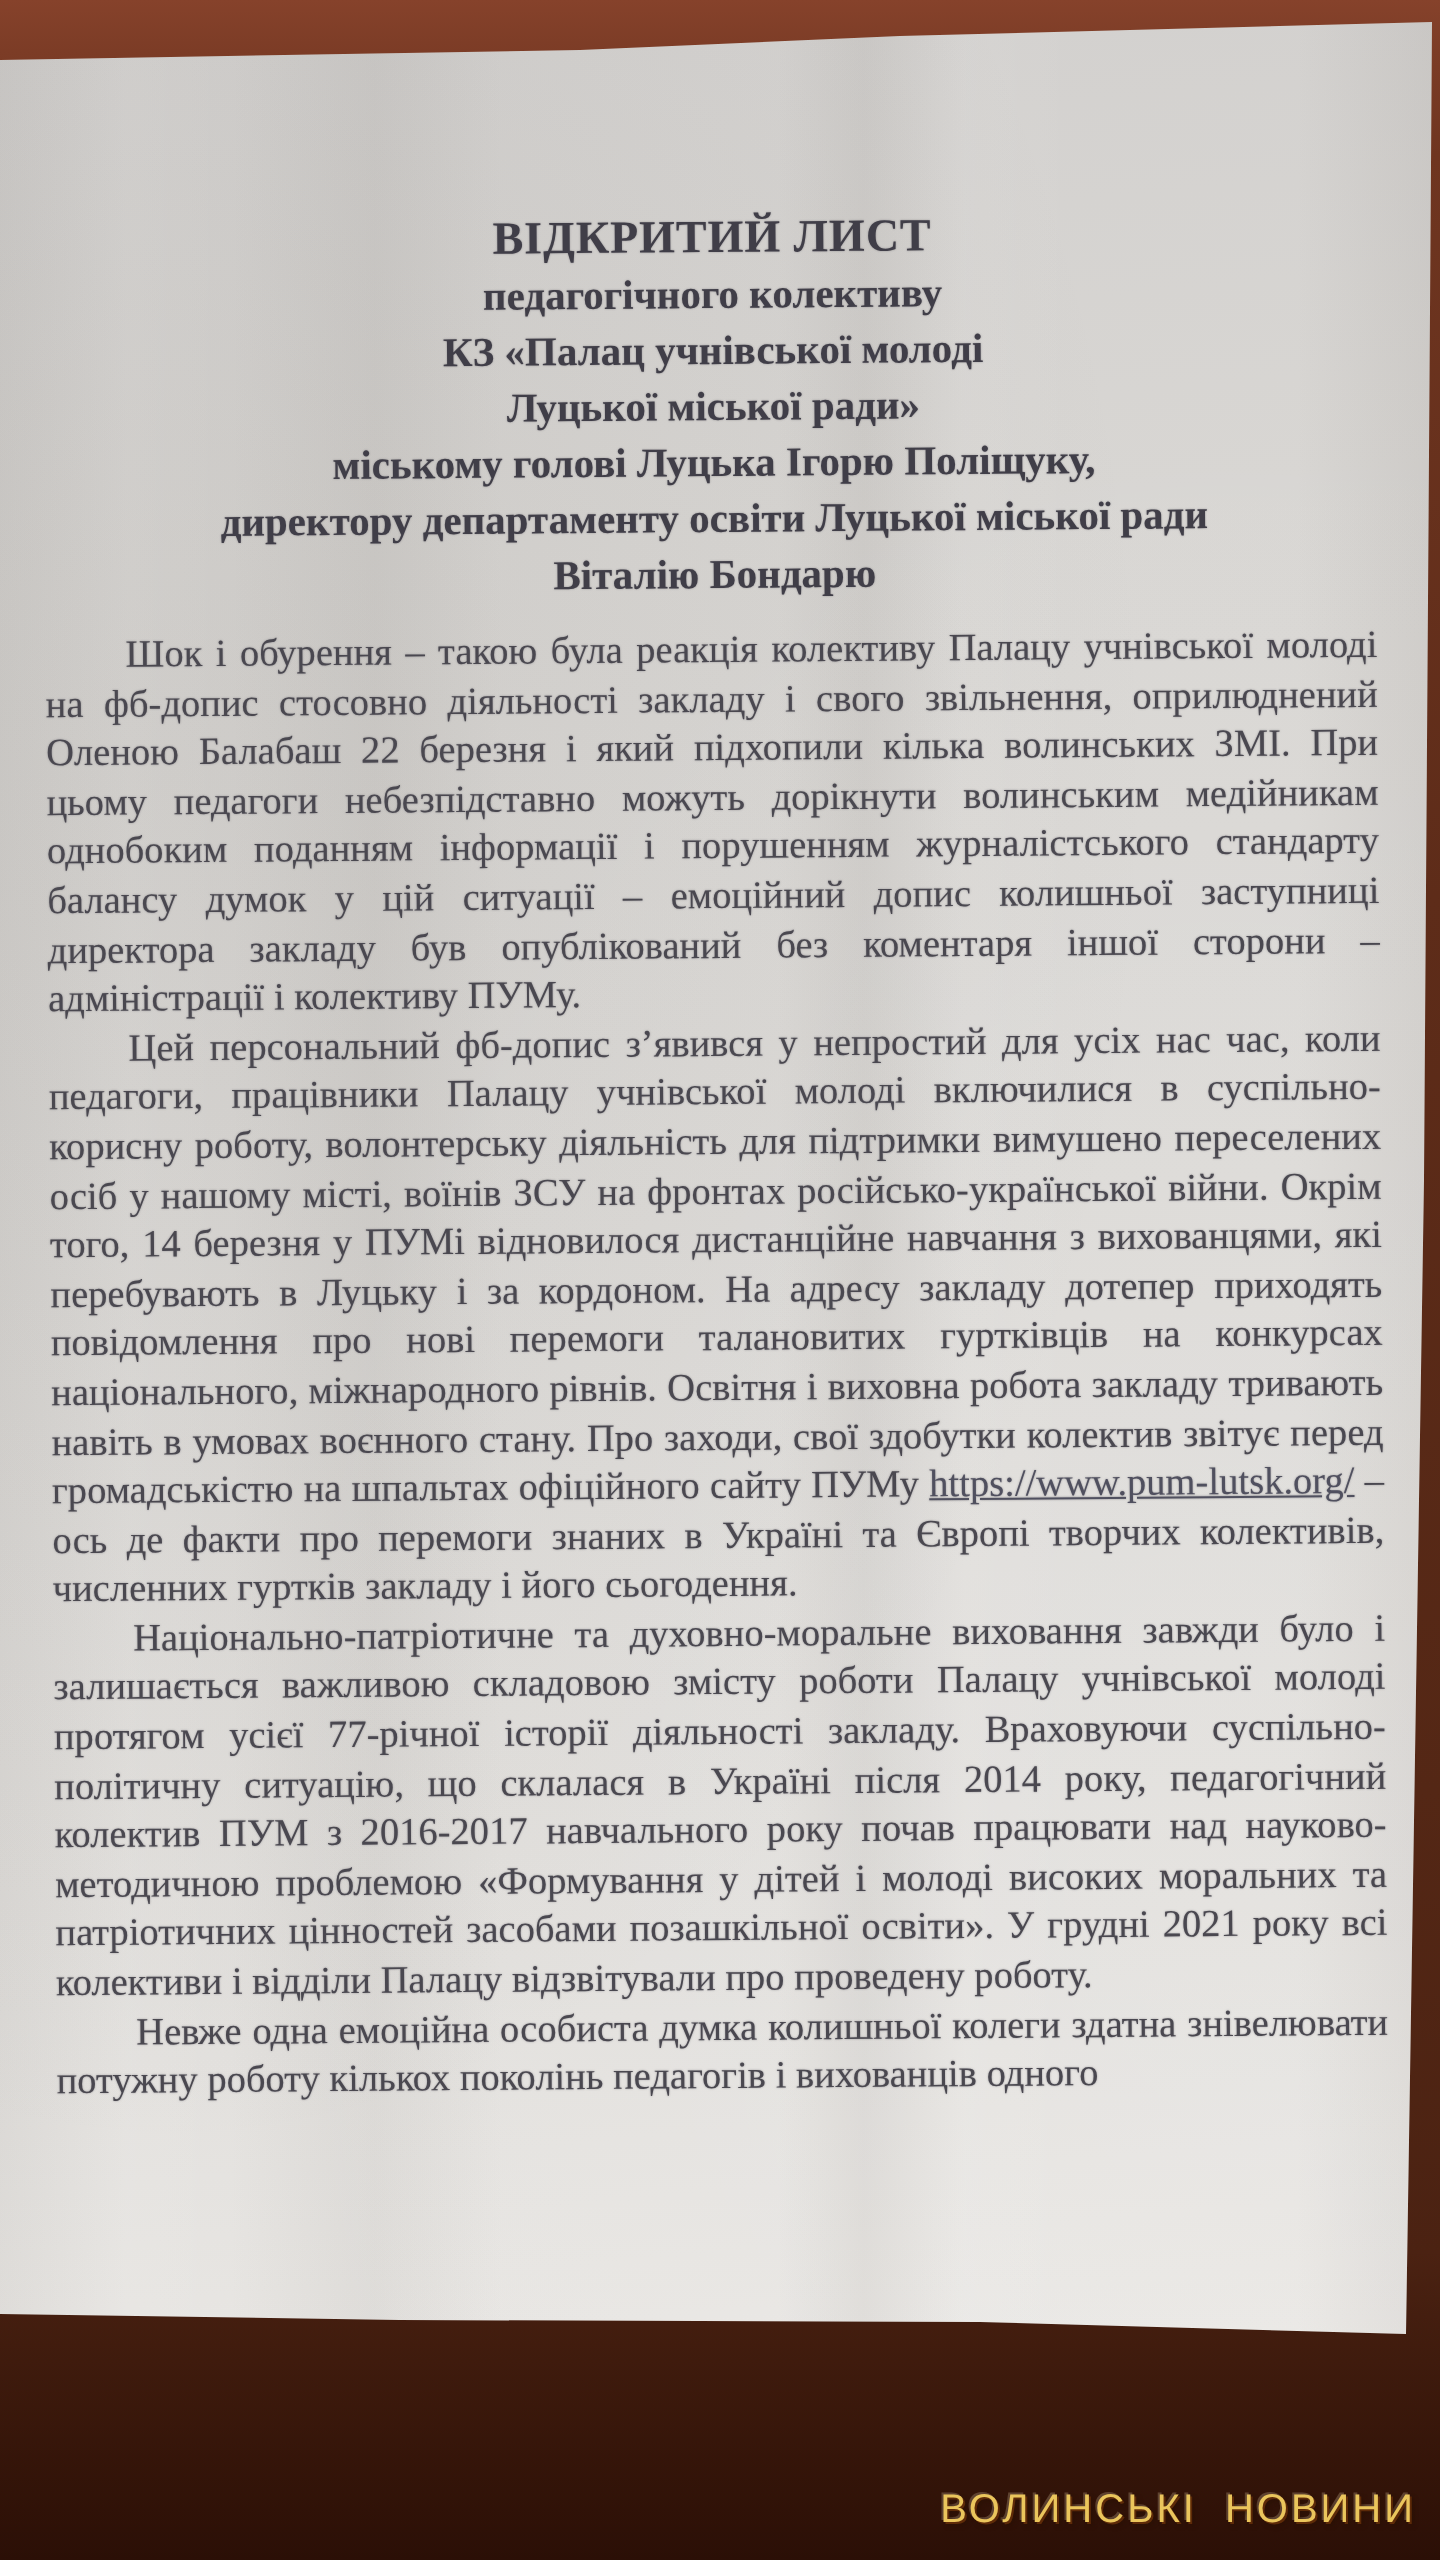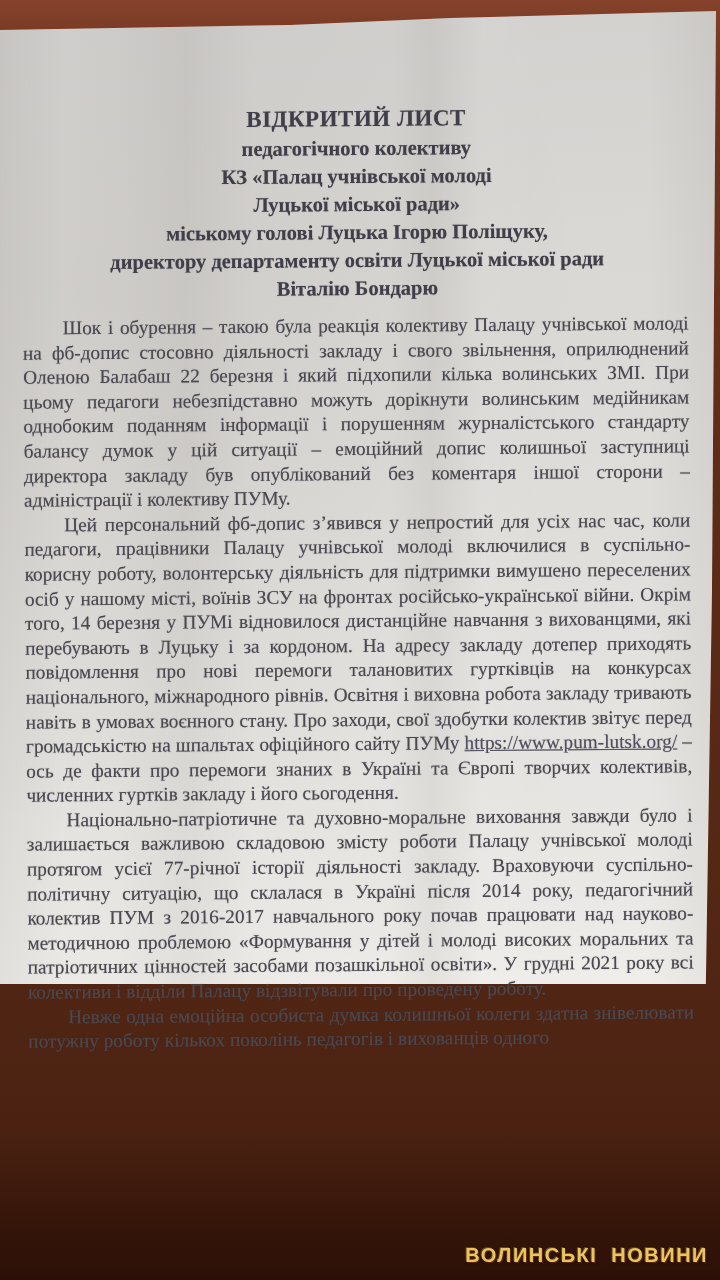--- a/index.html
+++ b/index.html
@@ -10,21 +10,21 @@
     overflow: hidden;
     background: linear-gradient(180deg,
       #86422b 0%, #7c3c26 2%, #6f3520 6%,
       #5e2c19 35%, #542715 70%,
       #4b2212 88%, #3a180b 94%, #2b0f06 100%);
     font-family: "Liberation Serif", "DejaVu Serif", serif;
   }
   .paper {
     position: absolute;
     left: 0; top: 0;
-    width: 720px; height: 984px;
+    width: 720px; height: 1280px;
     clip-path: polygon(0px 30px, 290px 25px, 450px 18px, 716px 11px,
                        712px 590px, 703px 1167px, 490px 1161px,
                        200px 1160px, 0px 1157px);
     background: linear-gradient(175deg,
       #d2d0ce 0%, #d8d6d3 22%, #dcdad7 48%,
       #e2e0dd 75%, #eae8e5 93%, #f0eeea 100%);
     text-decoration: underline;
   }
   .paper::before {
     content: "";
@@ -69,21 +69,21 @@
   }
   .doc-link {
     color: #50505f;
     text-decoration: underline;
     cursor: pointer;
   }
   .watermark {
     position: absolute;
     right: 12px; bottom: 13px;
     font-family: "Liberation Sans", "DejaVu Sans", sans-serif;
-    font-weight: bold;
+    font-weight: normal;
     font-size: 20px;
     letter-spacing: 1.5px;
     word-spacing: 7px;
     color: #eac55c;
     text-shadow:
       1px 1px 0 rgba(96,44,8,0.95),
       2px 2px 2px rgba(40,15,3,0.7),
       -1px -1px 0 rgba(255,238,190,0.22);
   }
 </style>

